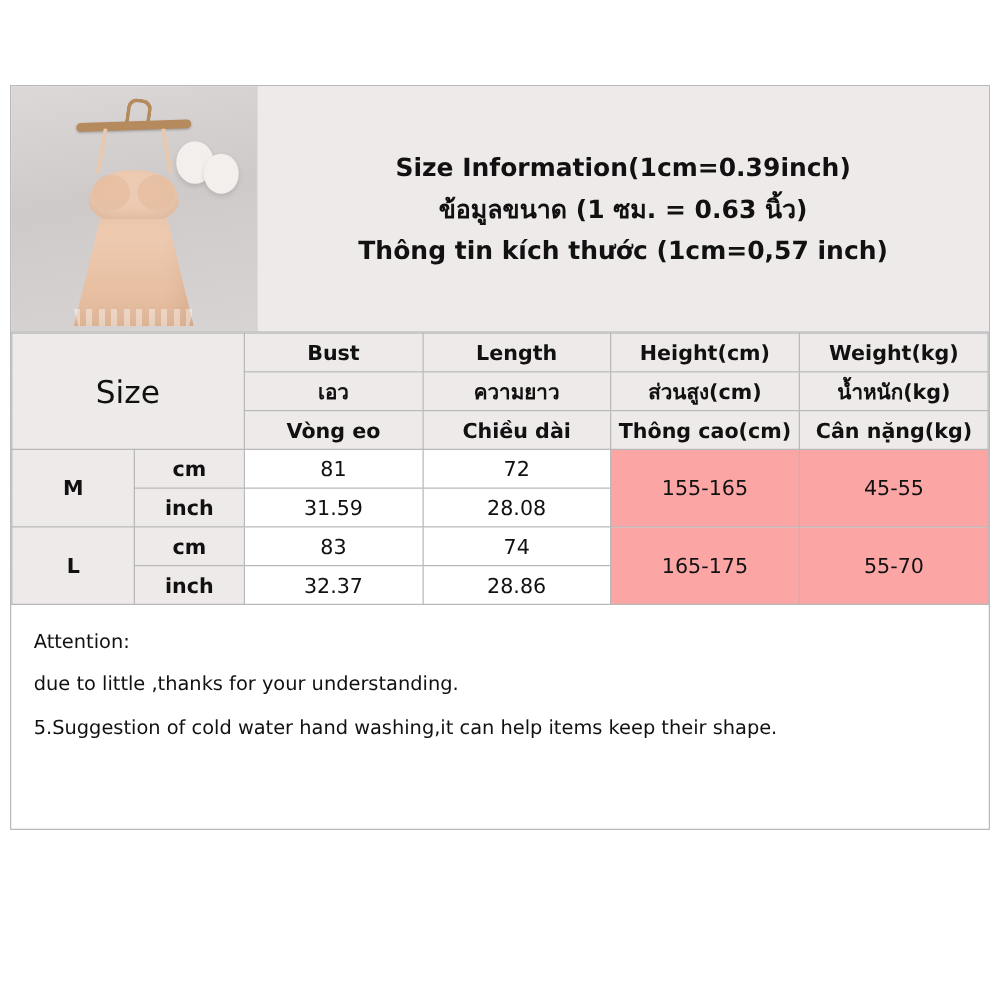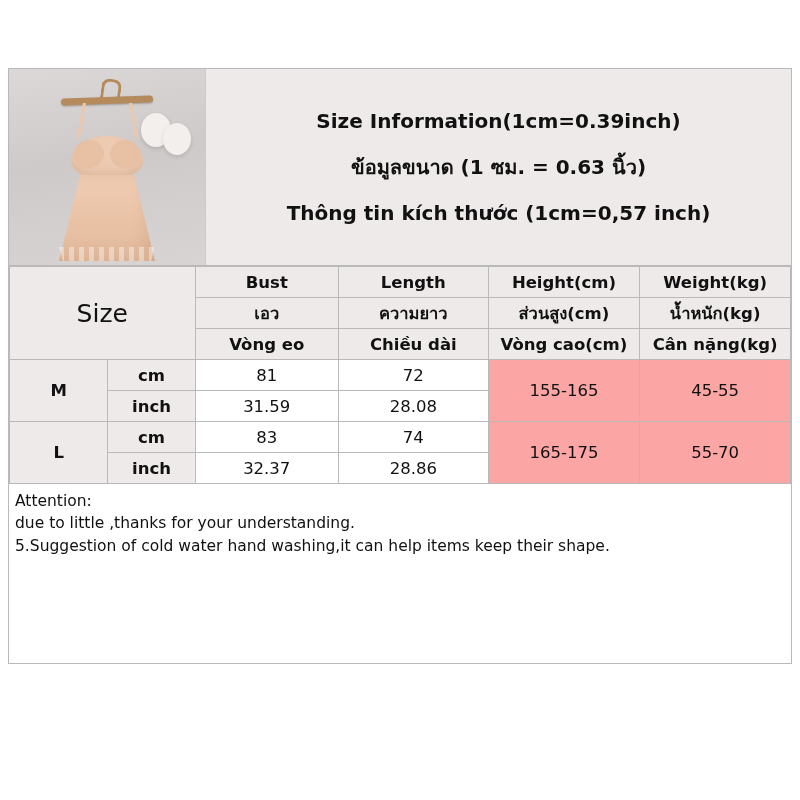--- a/index.html
+++ b/index.html
@@ -136,21 +136,21 @@
   .blob.one { left: 132px; top: 44px; width: 30px; height: 34px; }
   .blob.two { left: 154px; top: 54px; width: 28px; height: 32px; }
 
   .title-box {
     flex: 1 1 auto;
     background: #efeaea;
     display: flex;
     flex-direction: column;
     align-items: center;
     justify-content: center;
-    gap: 21px;
+    gap: 8px;
     padding: 0 14px;
     text-align: center;
   }
   .title-line {
     font-weight: bold;
     font-size: 20px;
     line-height: 1.25;
     color: #111;
     white-space: nowrap;
   }
@@ -197,21 +197,21 @@
   td.span-val { background: #fca5a5; }
 
   
   .attention {
     flex: 1 1 auto;
     padding: 6px 6px 4px 6px;
     font-size: 15.5px;
     line-height: 1.45;
     color: #111;
   }
-  .attention p { margin: 0; }
+  .attention p { margin: 12px; }
 </style>
 </head>
 <body>
 
 <div class="sheet">
 
   <div class="header-band">
 
     <div class="photo">
       <div class="hanger-hook"></div>
@@ -254,21 +254,21 @@
       </tr>
       <tr>
         <td class="hdr">เอว</td>
         <td class="hdr">ความยาว</td>
         <td class="hdr">ส่วนสูง(cm)</td>
         <td class="hdr">น้ำหนัก(kg)</td>
       </tr>
       <tr>
         <td class="hdr">Vòng eo</td>
         <td class="hdr">Chiều dài</td>
-        <td class="hdr">Vòng cao(cm)</td>
+        <td class="hdr">Thông cao(cm)</td>
         <td class="hdr">Cân nặng(kg)</td>
       </tr>
 
       <tr>
         <td class="sizeletter" rowspan="2">M</td>
         <td class="unitcell">cm</td>
         <td class="val">81</td>
         <td class="val">72</td>
         <td class="span-val" rowspan="2">155-165</td>
         <td class="span-val" rowspan="2">45-55</td>

